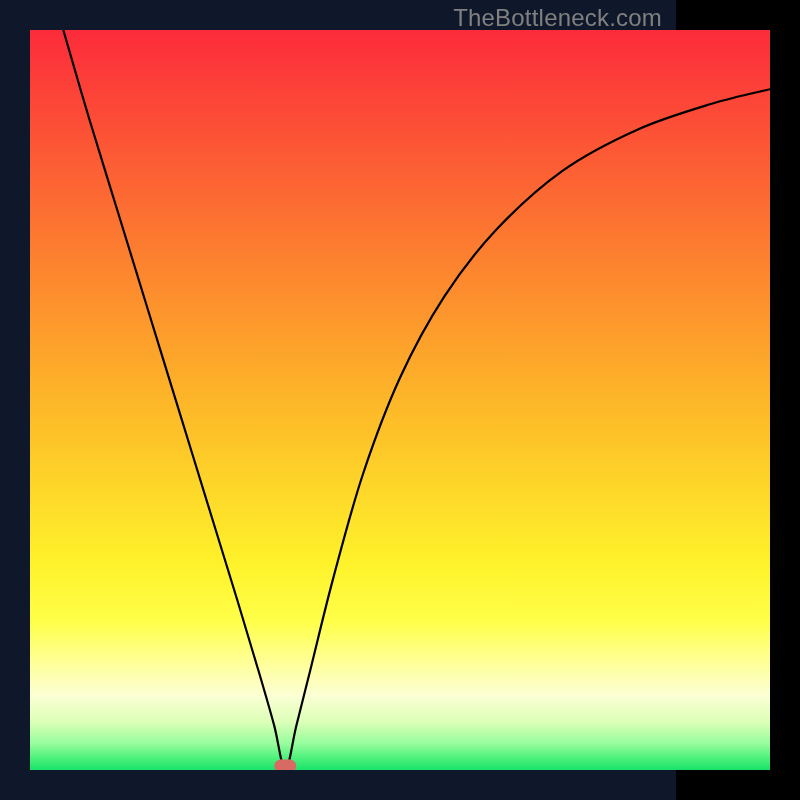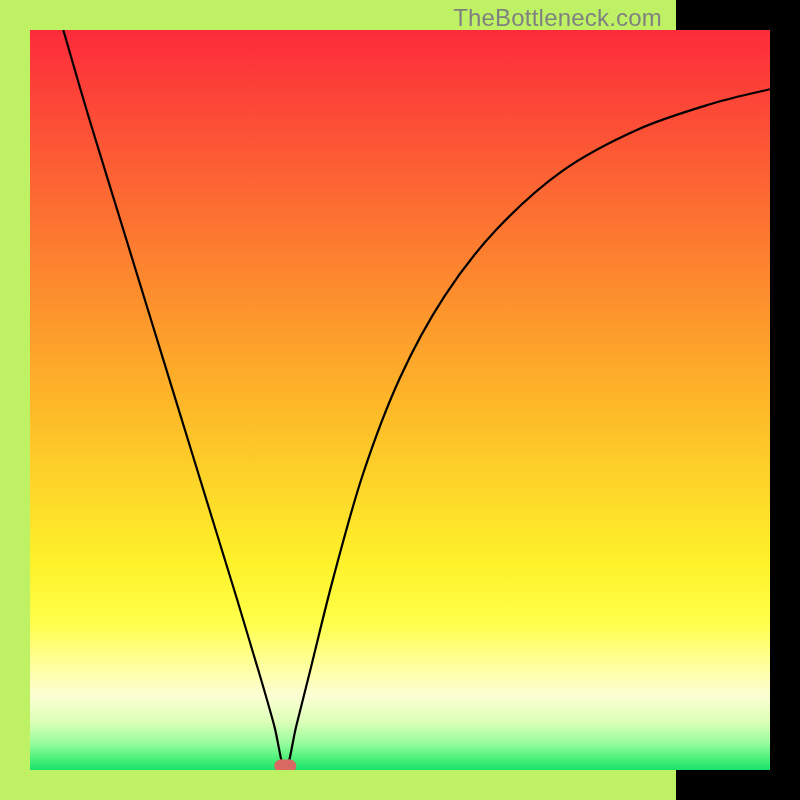--- a/index.html
+++ b/index.html
@@ -8,21 +8,21 @@
     width: 800px;
     height: 800px;
     background: #000;
     font-family: Arial, Helvetica, sans-serif;
     overflow: hidden;
   }
   .outer {
     position: relative;
     width: 676px;
     height: 800px;
-    background: #bef264;
+    background: #0f172a;
   }
   .watermark {
     position: absolute;
     top: 4px;
     right: 14px;
     color: #808080;
     font-size: 24px;
     font-weight: 400;
     letter-spacing: 0.2px;
     z-index: 10;

